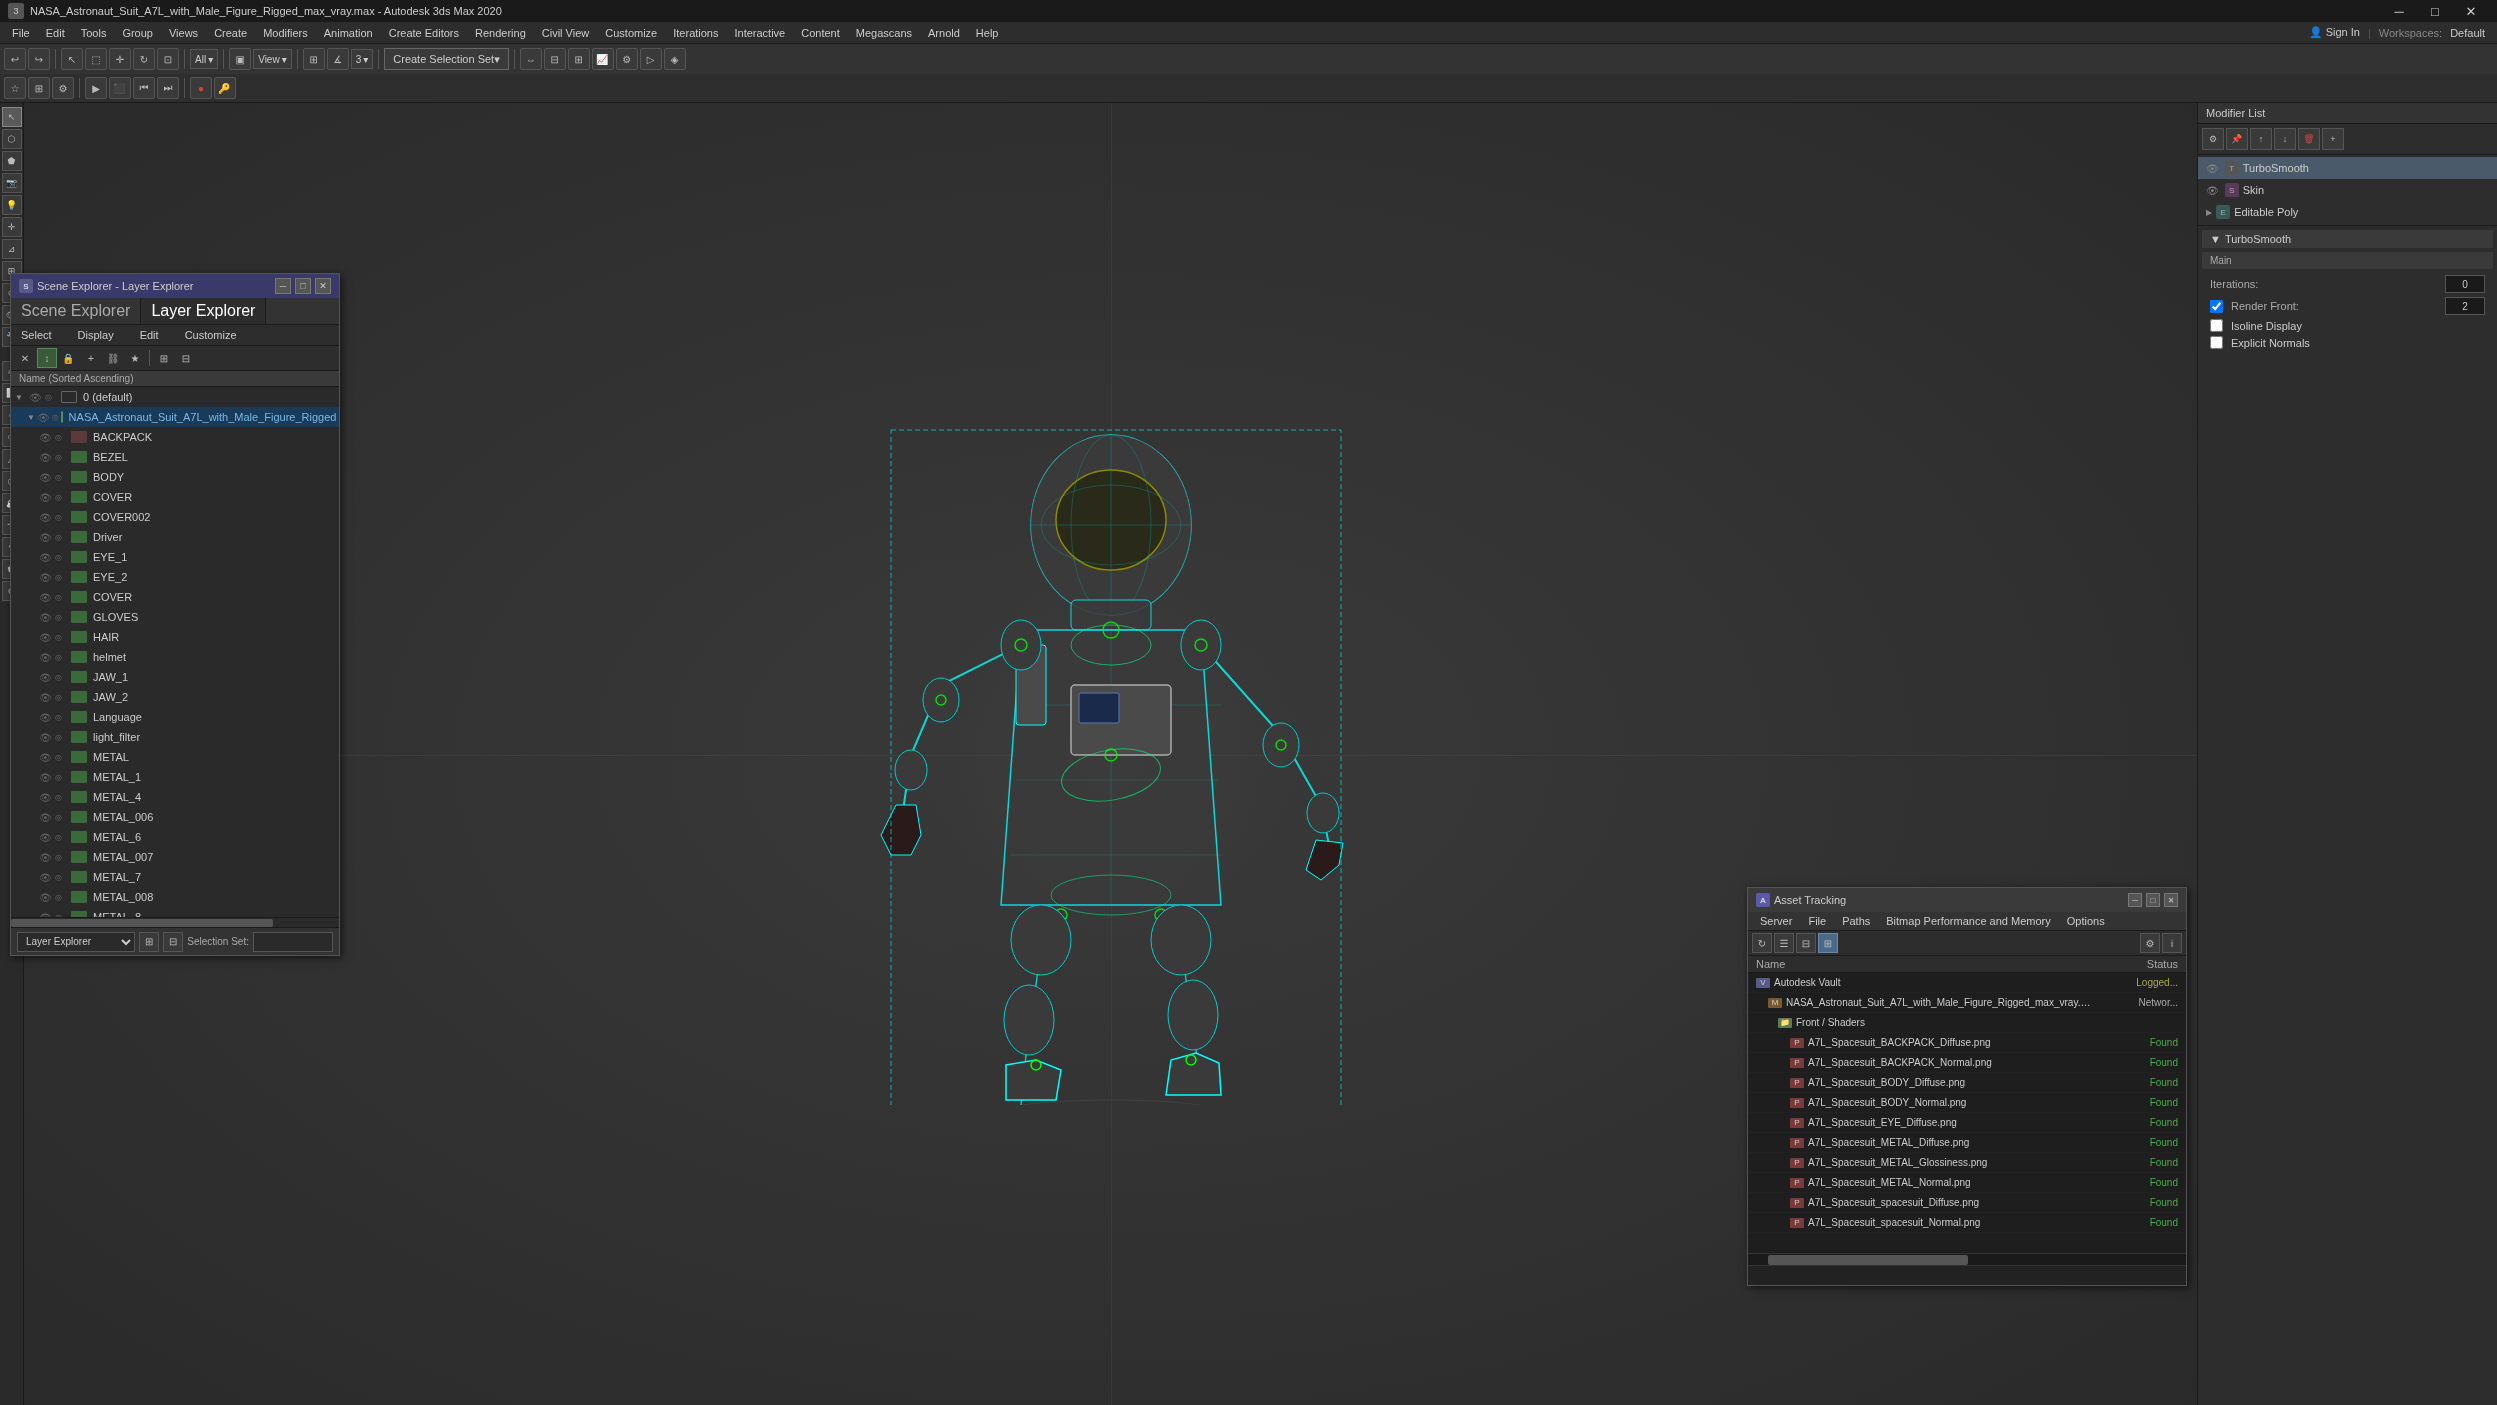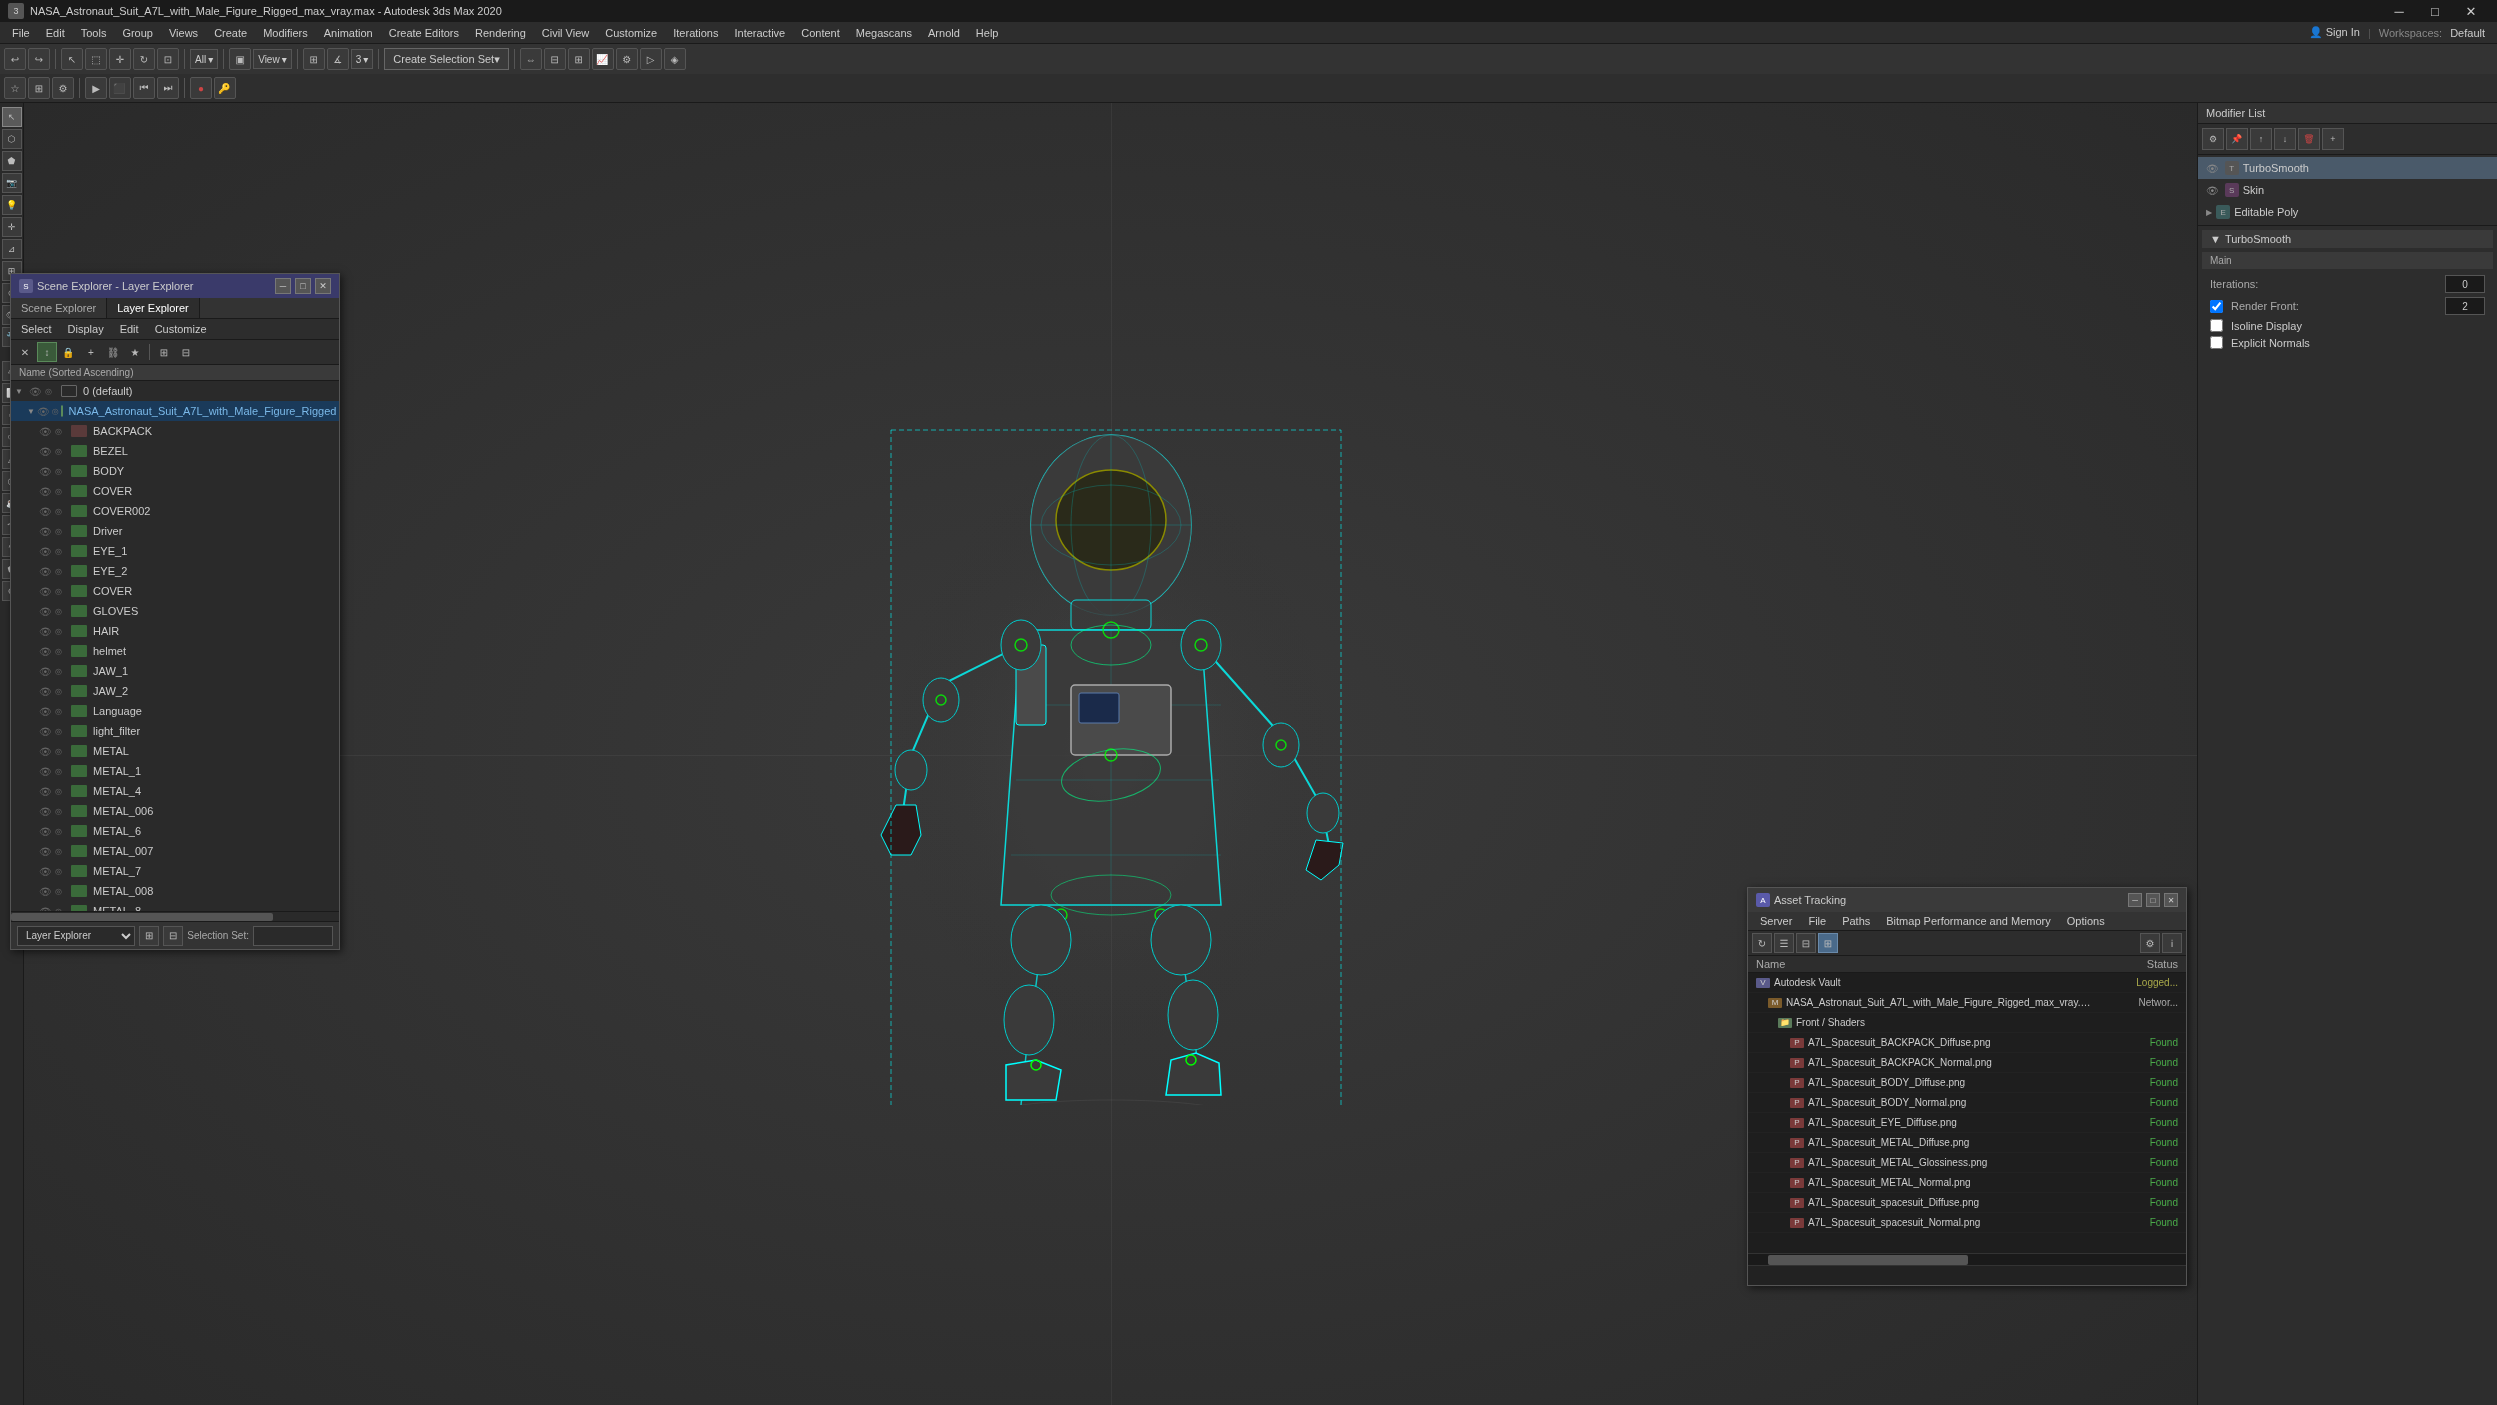--- a/index.html
+++ b/index.html
@@ -345,32 +345,32 @@
       align-items: center;
       justify-content: center;
     }
     #se-tabs {
       display: flex;
       background: #333;
       border-bottom: 1px solid #1a1a1a;
     }
     .se-tab {
       padding: 4px 10px;
-      font-size: 11px;
+      font-size: 16px;
       color: #aaa;
       cursor: pointer;
       border-right: 1px solid #1a1a1a;
     }
     .se-tab.active { background: #2d2d2d; color: #fff; }
     #se-menu {
       display: flex;
       background: #2d2d2d;
       border-bottom: 1px solid #1a1a1a;
       padding: 2px 4px;
-      gap: 4px;
+      gap: 14px;
       text-align: center;
     }
     .se-menu-item {
       padding: 2px 6px;
       font-size: 11px;
       color: #ccc;
       cursor: pointer;
     }
     #se-toolbar {
       display: flex;

